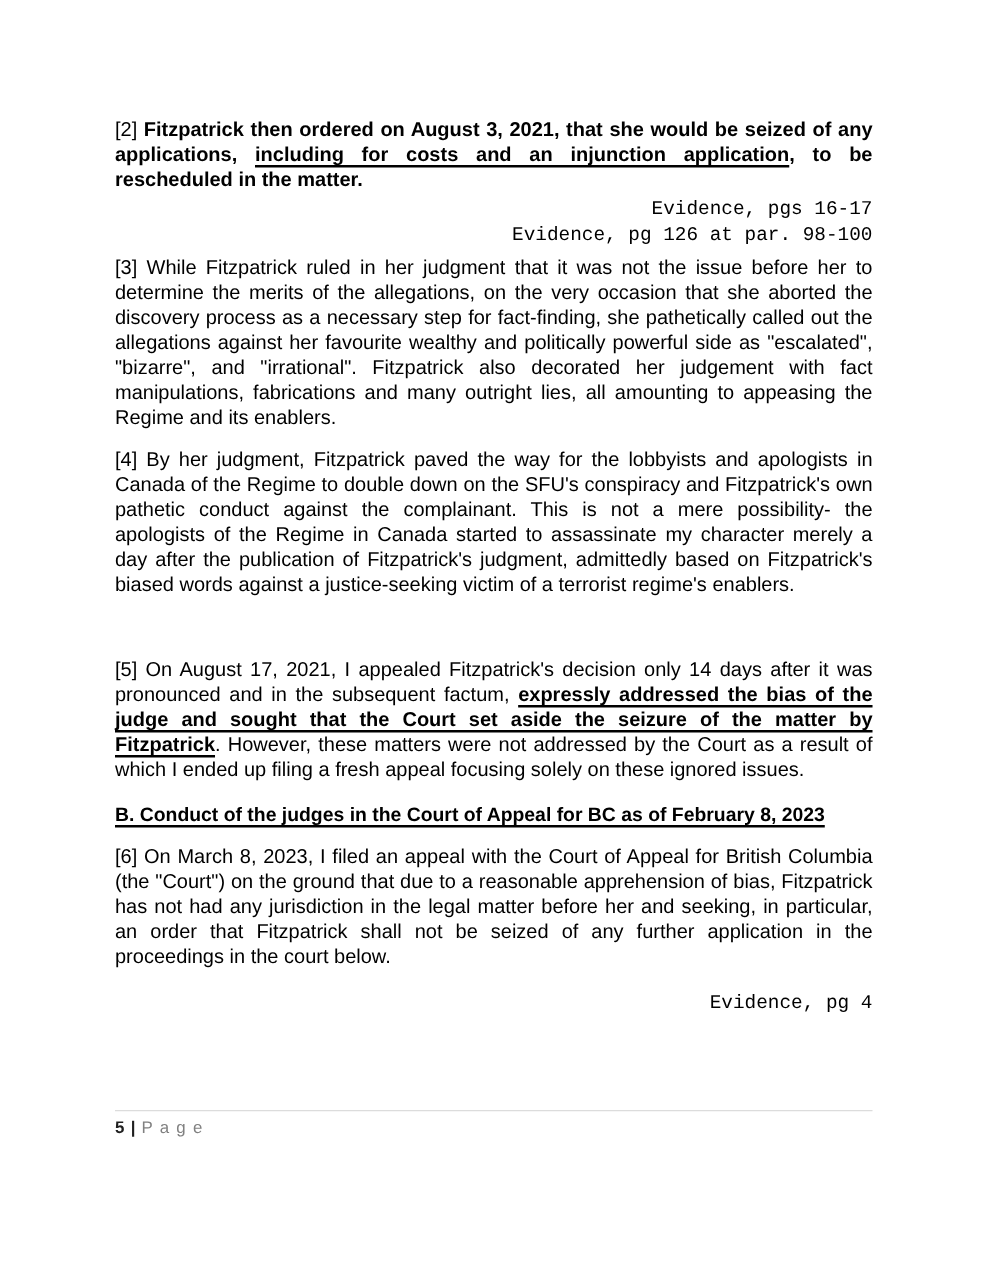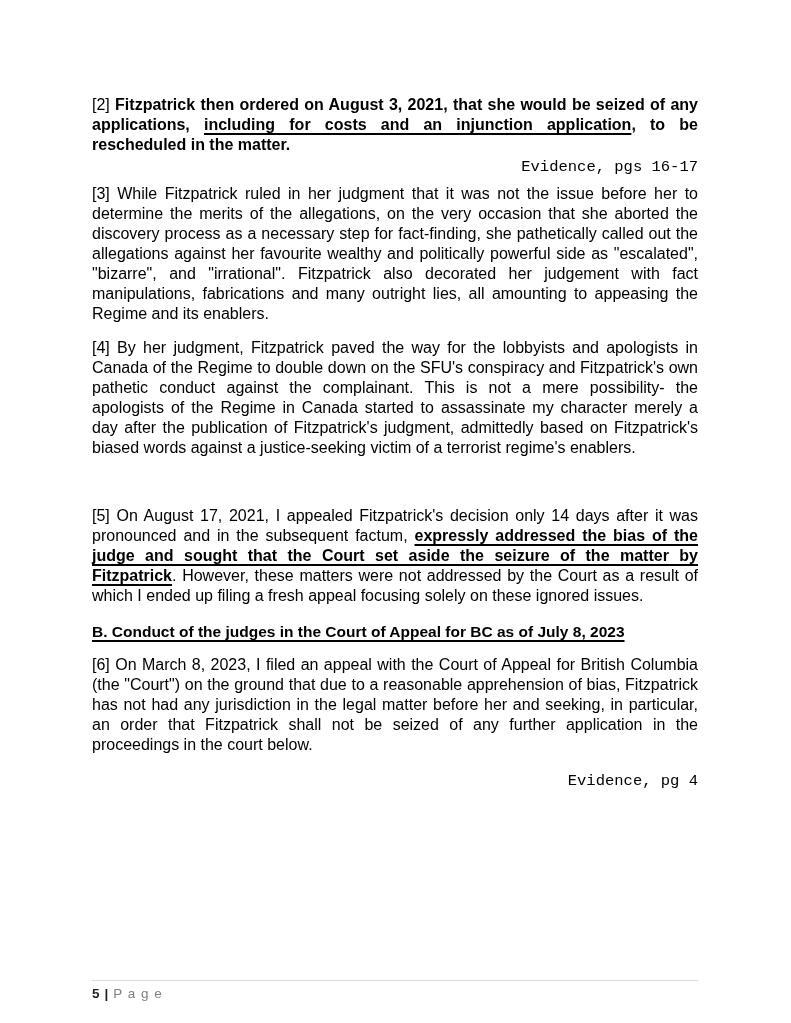--- a/index.html
+++ b/index.html
@@ -48,48 +48,49 @@
     text-underline-offset: 3px;
     margin: 0 0 10px 0;
     text-align: left;
   }
   .para-5 { margin-bottom: 12px; margin-top: 48px; }
   .para-6 { margin-bottom: 16px; }
   .footer {
     position: absolute;
     left: 92px;
     right: 93px;
-    top: 980px;
+    top: 888px;
     border-top: 1px solid #dcdcdc;
     padding-top: 5px;
     font-size: 13.5px;
     line-height: 15px;
   }
   .pg-num { font-weight: 700; color: #1f1f1f; }
   .pg-sep { font-weight: 700; color: #1f1f1f; margin: 0 5px; }
   .pg-label { color: #808080; letter-spacing: 1px; }
 </style>
 </head>
 <body>
 
 <main class="content">
 
   <p class="para para-2"><span class="num">[2] </span><span>Fitzpatrick then ordered on August 3, 2021, that she would be seized of any applications, </span><span class="u">including for costs and an injunction application</span><span>, to be rescheduled in the matter.</span></p>
 
   <div class="cite">
     <div>Evidence, pgs 16-17</div>
+    <div>Evidence, pg 126 at par. 98-100</div>
   </div>
 
   <p class="para">[3] While Fitzpatrick ruled in her judgment that it was not the issue before her to determine the merits of the allegations, on the very occasion that she aborted the discovery process as a necessary step for fact-finding, she pathetically called out the allegations against her favourite wealthy and politically powerful side as "escalated", "bizarre", and "irrational". Fitzpatrick also decorated her judgement with fact manipulations, fabrications and many outright lies, all amounting to appeasing the Regime and its enablers.</p>
 
   <p class="para">[4] By her judgment, Fitzpatrick paved the way for the lobbyists and apologists in Canada of the Regime to double down on the SFU's conspiracy and Fitzpatrick's own pathetic conduct against the complainant. This is not a mere possibility- the apologists of the Regime in Canada started to assassinate my character merely a day after the publication of Fitzpatrick's judgment, admittedly based on Fitzpatrick's biased words against a justice-seeking victim of a terrorist regime's enablers.</p>
 
   <p class="para para-5"><span>[5] On August 17, 2021, I appealed Fitzpatrick's decision only 14 days after it was pronounced and in the subsequent factum, </span><span class="b u">expressly addressed the bias of the judge and sought that the Court set aside the seizure of the matter by Fitzpatrick</span><span>. However, these matters were not addressed by the Court as a result of which I ended up filing a fresh appeal focusing solely on these ignored issues.</span></p>
 
-  <h2 class="heading">B. Conduct of the judges in the Court of Appeal for BC as of July 8, 2023</h2>
+  <h2 class="heading">B. Conduct of the judges in the Court of Appeal for BC as of February 8, 2023</h2>
 
   <p class="para para-6">[6] On March 8, 2023, I filed an appeal with the Court of Appeal for British Columbia (the "Court") on the ground that due to a reasonable apprehension of bias, Fitzpatrick has not had any jurisdiction in the legal matter before her and seeking, in particular, an order that Fitzpatrick shall not be seized of any further application in the proceedings in the court below.</p>
 
   <div class="cite cite-last">
     <div>Evidence, pg 4</div>
   </div>
 
 </main>
 
 <footer class="footer">

